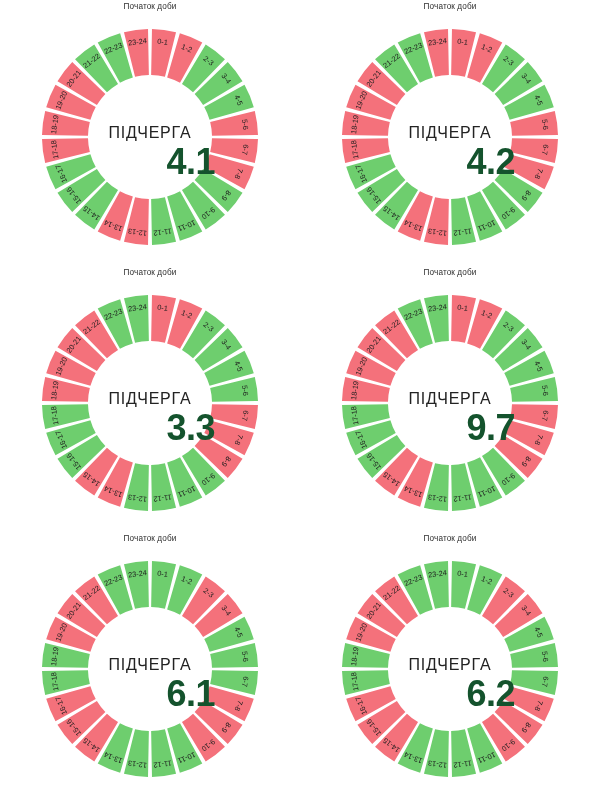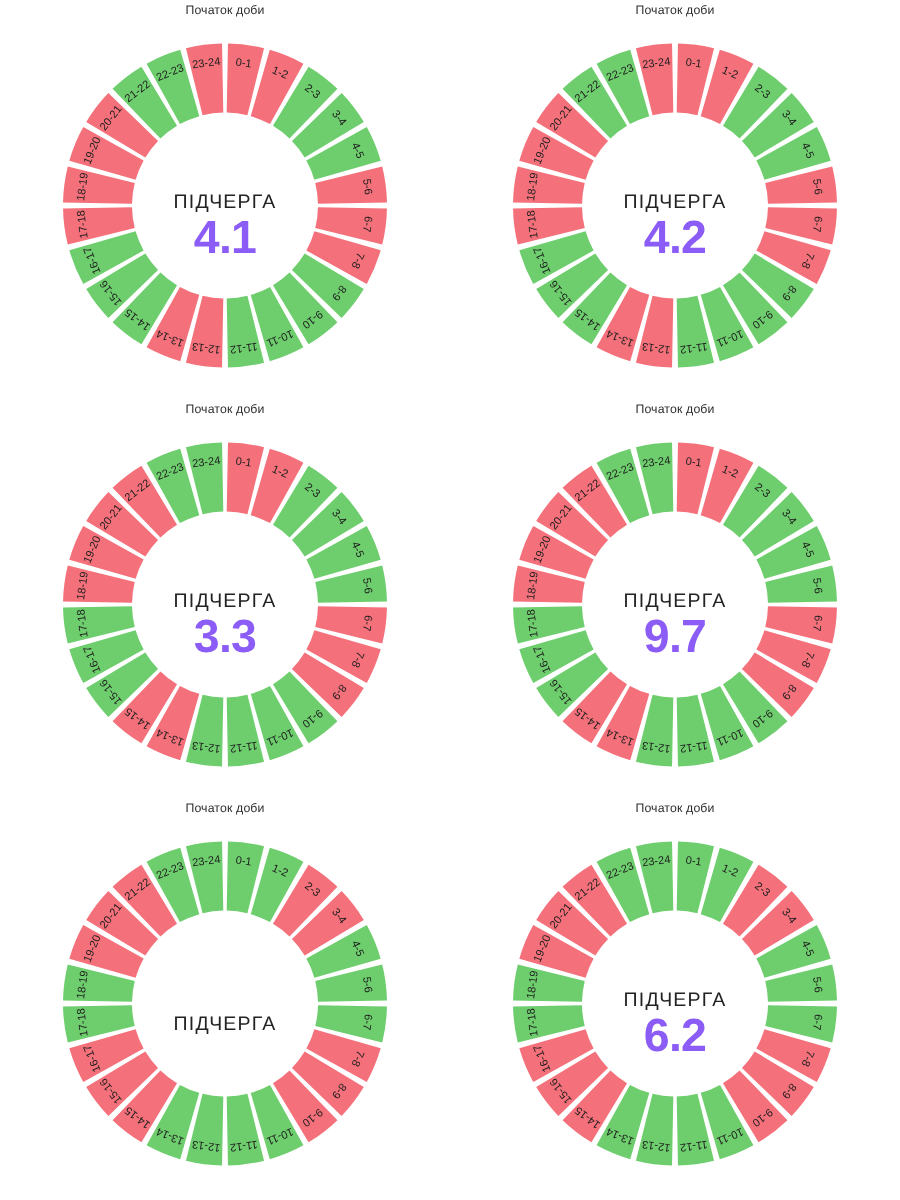--- a/index.html
+++ b/index.html
@@ -62,34 +62,35 @@
   .center-block {
     position: absolute;
     left: 50%;
     top: 50%;
     transform: translate(-50%, -48%);
     text-align: center;
     width: 130px;
     pointer-events: none;
   }
   .center-title {
-    font-size: 13px;
+    font-size: 16px;
     color: #232323;
     letter-spacing: 0.8px;
     line-height: 1.1;
     font-weight: 400;
     margin-top: 36px;
   }
   .center-number {
-    font-size: 31px;
+    font-size: 36px;
     font-weight: bold;
-    color: #8b5cf6;
+    color: #14532d;
     line-height: 1.05;
     margin-top: 1px;
     letter-spacing: -0.5px;
+    text-align: right;
   }
 </style>
 </head>
 <body>
 
 <div id="grid">
     <div class="chart-cell">
       <div class="chart-stage">
         <div class="day-start-label">Початок доби</div>
         <svg class="donut-svg" viewBox="0 0 264 250">
@@ -373,20 +374,21 @@
           <text class="seg-label" x="55.84" y="66.56" transform="rotate(-52.50 55.84 66.56)">20-21</text>
           <path d="M 57.04472072746738 47.245861144395406 A 108 108 0 0 1 76.29512298521486 32.47450796257465 L 100.02127430632704 71.88351383036692 A 62 62 0 0 0 88.9701174546572 80.3633647310418 Z" fill="#F4717B"></path>
           <text class="seg-label" x="73.56" y="48.84" transform="rotate(-37.50 73.56 48.84)">21-22</text>
           <path d="M 79.72301190532741 30.495415371795517 A 108 108 0 0 1 102.14058013793002 21.20975457442728 L 114.85848119029316 65.41671095939344 A 62 62 0 0 0 101.98913646416945 70.74736808380854 Z" fill="#6ECE6E"></path>
           <text class="seg-label" x="95.26" y="36.31" transform="rotate(-22.50 95.26 36.31)">22-23</text>
           <path d="M 105.96389343003182 20.18530086539741 A 108 108 0 0 1 130.0209074092209 17.01813489054227 L 130.86385425344164 63.01041077049649 A 62 62 0 0 0 117.0533462283516 64.82859864495038 Z" fill="#6ECE6E"></path>
           <text class="seg-label" x="119.47" y="29.82" transform="rotate(-7.50 119.47 29.82)">23-24</text>
         </svg>
         <div class="center-block">
           <div class="center-title">ПІДЧЕРГА</div>
+          <div class="center-number">6.1</div>
         </div>
       </div>
     </div>
     <div class="chart-cell">
       <div class="chart-stage">
         <div class="day-start-label">Початок доби</div>
         <svg class="donut-svg" viewBox="0 0 264 250">
           <path d="M 133.97909259077912 17.01813489054227 A 108 108 0 0 1 158.03610656996818 20.185300865397423 L 146.9466537716484 64.82859864495038 A 62 62 0 0 0 133.13614574655838 63.01041077049649 Z" fill="#6ECE6E"></path>
           <text class="seg-label" x="144.53" y="29.82" transform="rotate(7.50 144.53 29.82)">0-1</text>
           <path d="M 161.85941986206993 21.20975457442725 A 108 108 0 0 1 184.27698809467262 30.495415371795545 L 162.01086353583057 70.74736808380855 A 62 62 0 0 0 149.1415188097068 65.41671095939341 Z" fill="#6ECE6E"></path>

